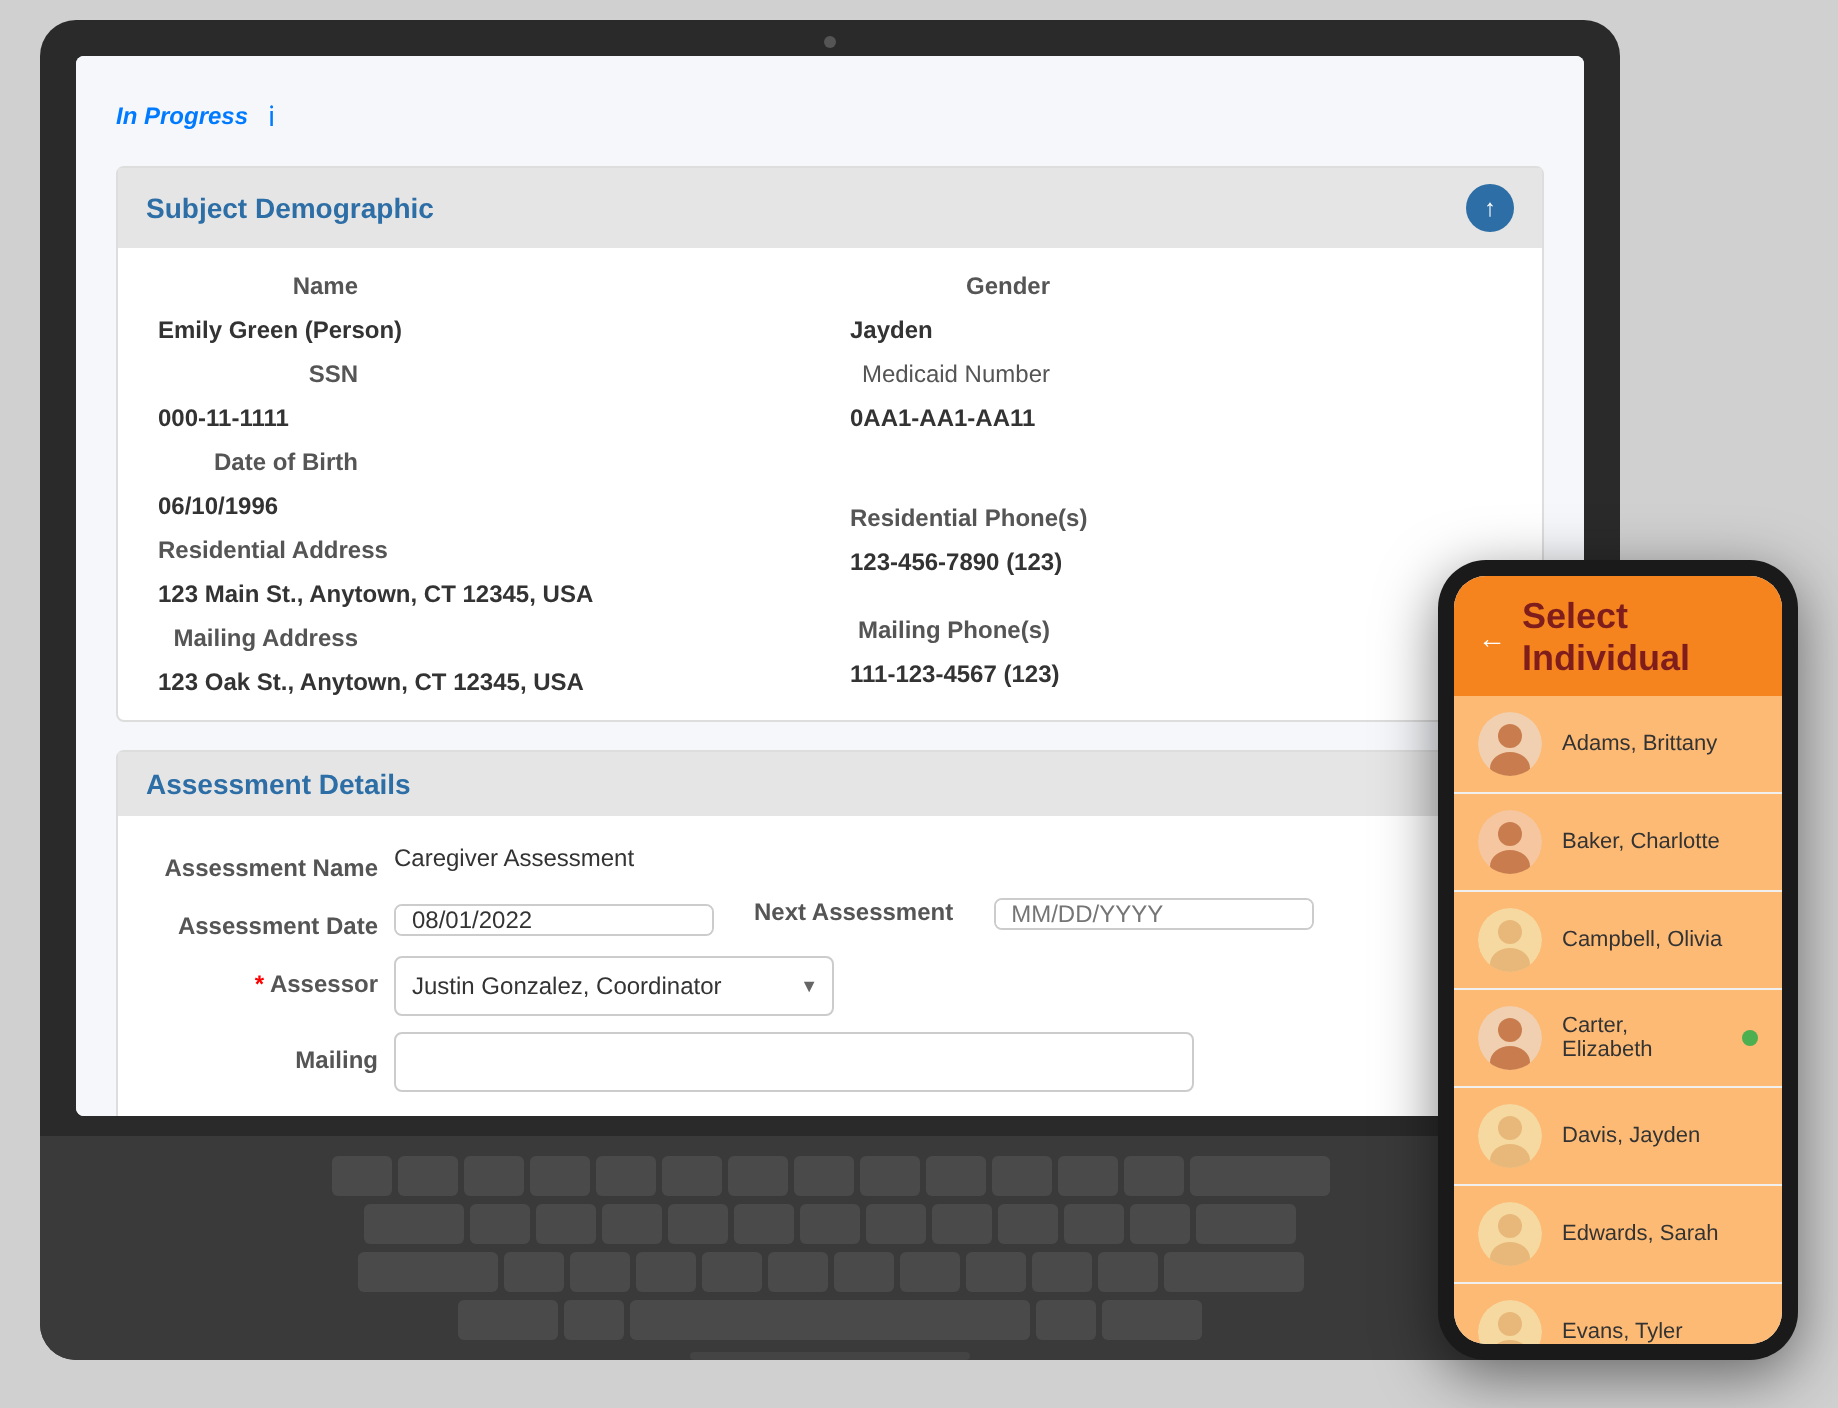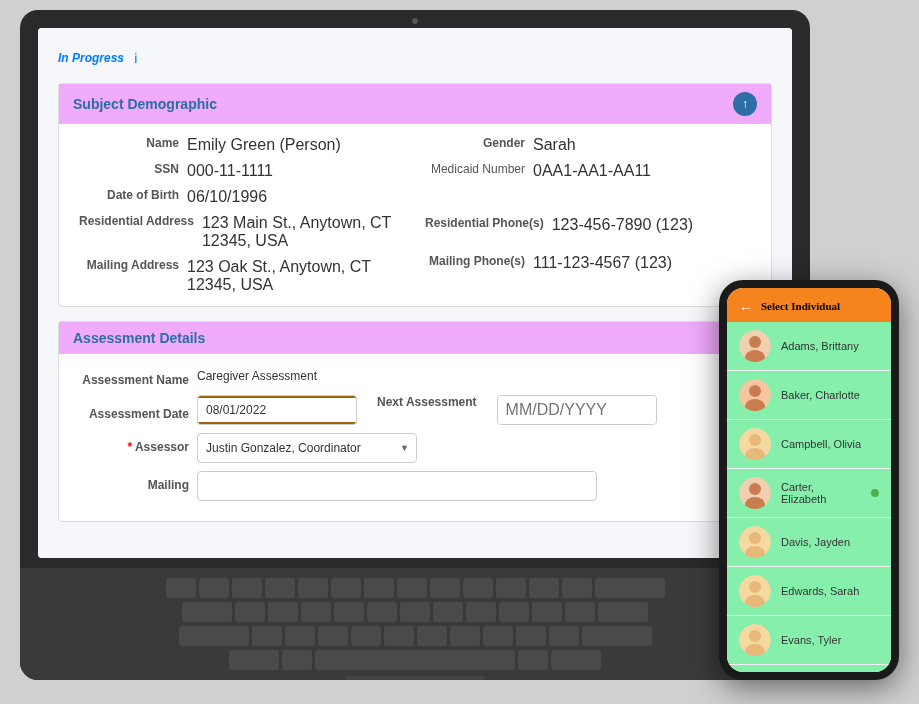--- a/index.html
+++ b/index.html
@@ -134,21 +134,21 @@
 
     
     .section-card {
       background: #fff;
       border: 1px solid #ddd;
       border-radius: 4px;
       margin-bottom: 14px;
     }
 
     .section-header {
-      background: #f0abfc;
+      background: #e5e5e5;
       padding: 8px 14px;
       display: flex;
       align-items: center;
       justify-content: space-between;
     }
 
     .section-title {
       font-size: 14px;
       font-weight: bold;
       color: #2c6ea5;
@@ -175,53 +175,55 @@
     .demo-grid {
       display: grid;
       grid-template-columns: 1fr 1fr;
       gap: 8px 20px;
     }
 
     .demo-row {
       display: flex;
       align-items: flex-start;
       gap: 8px;
+      flex-direction: column;
     }
 
     .demo-label {
       font-size: 12px;
       font-weight: bold;
       color: #555;
       text-align: right;
       min-width: 100px;
       flex-shrink: 0;
     }
 
     .demo-value {
-      font-size: 16px;
+      font-size: 12px;
       color: #333;
+      font-weight: bold;
     }
 
     .form-input {
       border: 1px solid #ccc;
       border-radius: 4px;
       padding: 5px 8px;
       font-size: 12px;
       color: #333;
       background: #fff;
       height: 30px;
     }
 
     .form-input-with-icon {
       display: flex;
       align-items: center;
       border: 1px solid #ccc;
       border-radius: 4px;
       background: #a16207;
-      height: 30px;
+      height: 16px;
       overflow: hidden;
     }
 
     .form-input-with-icon input {
       border: none;
       outline: none;
       padding: 5px 8px;
       font-size: 12px;
       flex: 1;
       color: #333;
@@ -308,30 +310,29 @@
       flex-shrink: 0;
     }
 
     .phone-back-arrow {
       color: #fff;
       font-size: 14px;
       cursor: pointer;
     }
 
     .phone-header-title {
-      color: #000000;
-      font-size: 11px;
+      color: #7f1d1d;
+      font-size: 18px;
       font-weight: bold;
-      font-family: Liberation Serif, serif;
     }
 
     .phone-list {
       flex: 1;
       overflow-y: auto;
-      background: #86efac;
+      background: #fdba74;
     }
 
     .phone-list-item {
       display: flex;
       align-items: center;
       gap: 10px;
       padding: 8px 12px;
       border-bottom: 1px solid #f0f0f0;
       cursor: pointer;
     }
@@ -408,21 +409,21 @@
               </div>
               <div class="demo-row" style="margin-top:8px;">
                 <span class="demo-label">Mailing Address</span>
                 <span class="demo-value">123 Oak St., Anytown, CT 12345, USA</span>
               </div>
             </div>
 
             <div>
               <div class="demo-row">
                 <span class="demo-label">Gender</span>
-                <span class="demo-value">Sarah</span>
+                <span class="demo-value">Jayden</span>
               </div>
               <div class="demo-row" style="margin-top:8px;">
                 <span class="demo-label" style="font-weight:normal;">Medicaid Number</span>
                 <span class="demo-value">0AA1-AA1-AA11</span>
               </div>
               <div class="demo-row" style="margin-top:36px;">
                 <span class="demo-label" style="font-weight:bold;">Residential Phone(s)</span>
                 <span class="demo-value">123-456-7890 (123)</span>
               </div>
               <div class="demo-row" style="margin-top:20px;">
@@ -451,21 +452,21 @@
             <div style="display:flex; align-items:center; gap:8px;">
               <span class="field-label-col">Assessment Date</span>
               <div class="form-input-with-icon" style="width:160px;">
                 <input type="text" style="border: none; outline: none; padding: 5px 8px; font-size: 12px; flex: 1 1 0%; color: rgb(51, 51, 51);" value="08/01/2022">
 
               </div>
             </div>
             <div style="display:flex; align-items:flex-start; gap:20px;">
               <span style="font-size:12px;font-weight:bold;color:#555;white-space:nowrap;">Next Assessment</span>
               <div class="form-input-with-icon" style="width:160px;">
-                <input type="text" style="border: none; outline: none; padding: 5px 8px; font-size: 16px; flex: 1 1 0%; color: rgb(170, 170, 170);" placeholder="MM/DD/YYYY">
+                <input type="text" style="border: none; outline: none; padding: 5px 8px; font-size: 12px; flex: 1 1 0%; color: rgb(170, 170, 170);" placeholder="MM/DD/YYYY">
               </div>
             </div>
           </div>
 
           <div class="field-row" style="margin-top:8px;">
             <span class="field-label-col">
               <span style="color:red;">* </span><span>Assessor</span>
             </span>
             <div class="field-value-col select-wrapper" style="max-width:220px;">
               <select class="form-select"><option>Justin Gonzalez, Coordinator</option></select>

